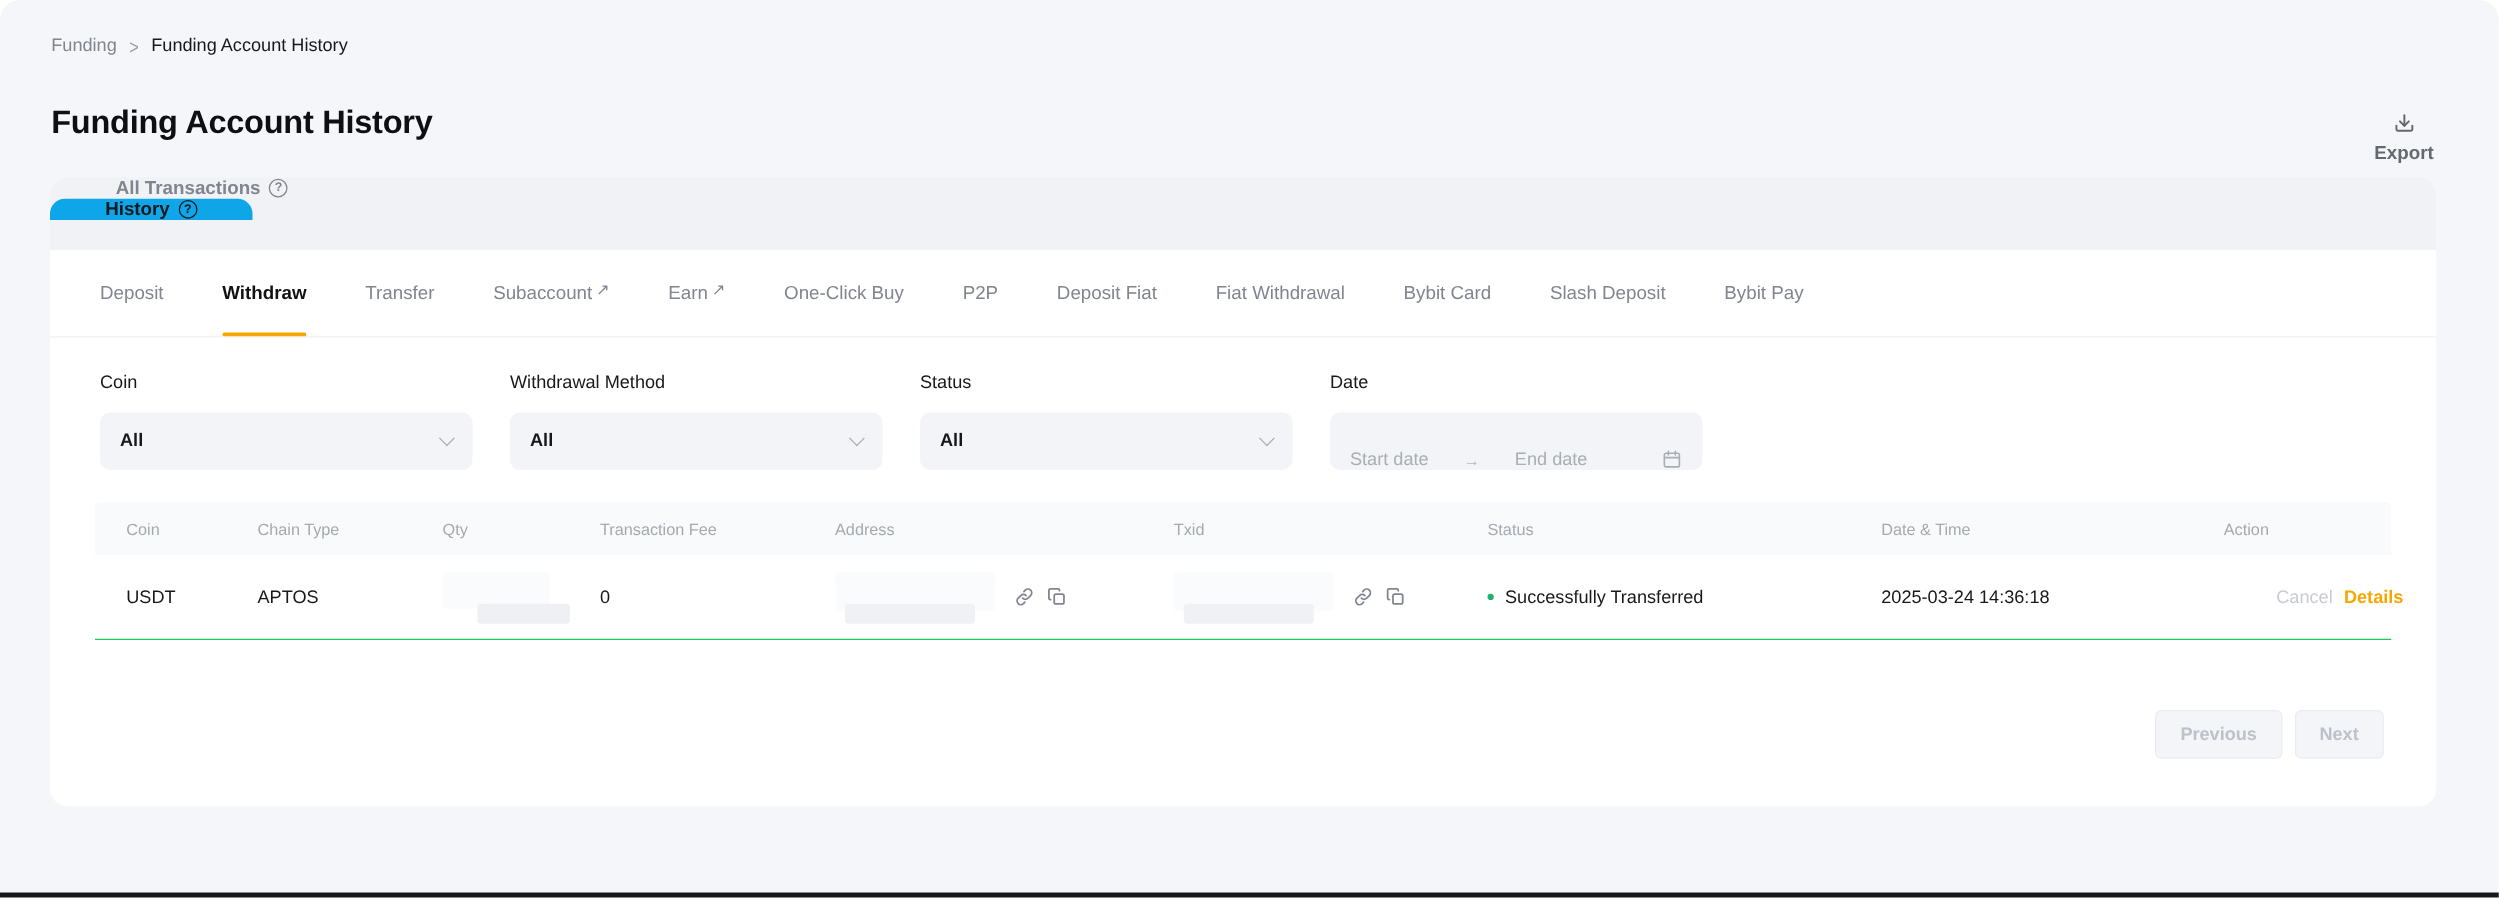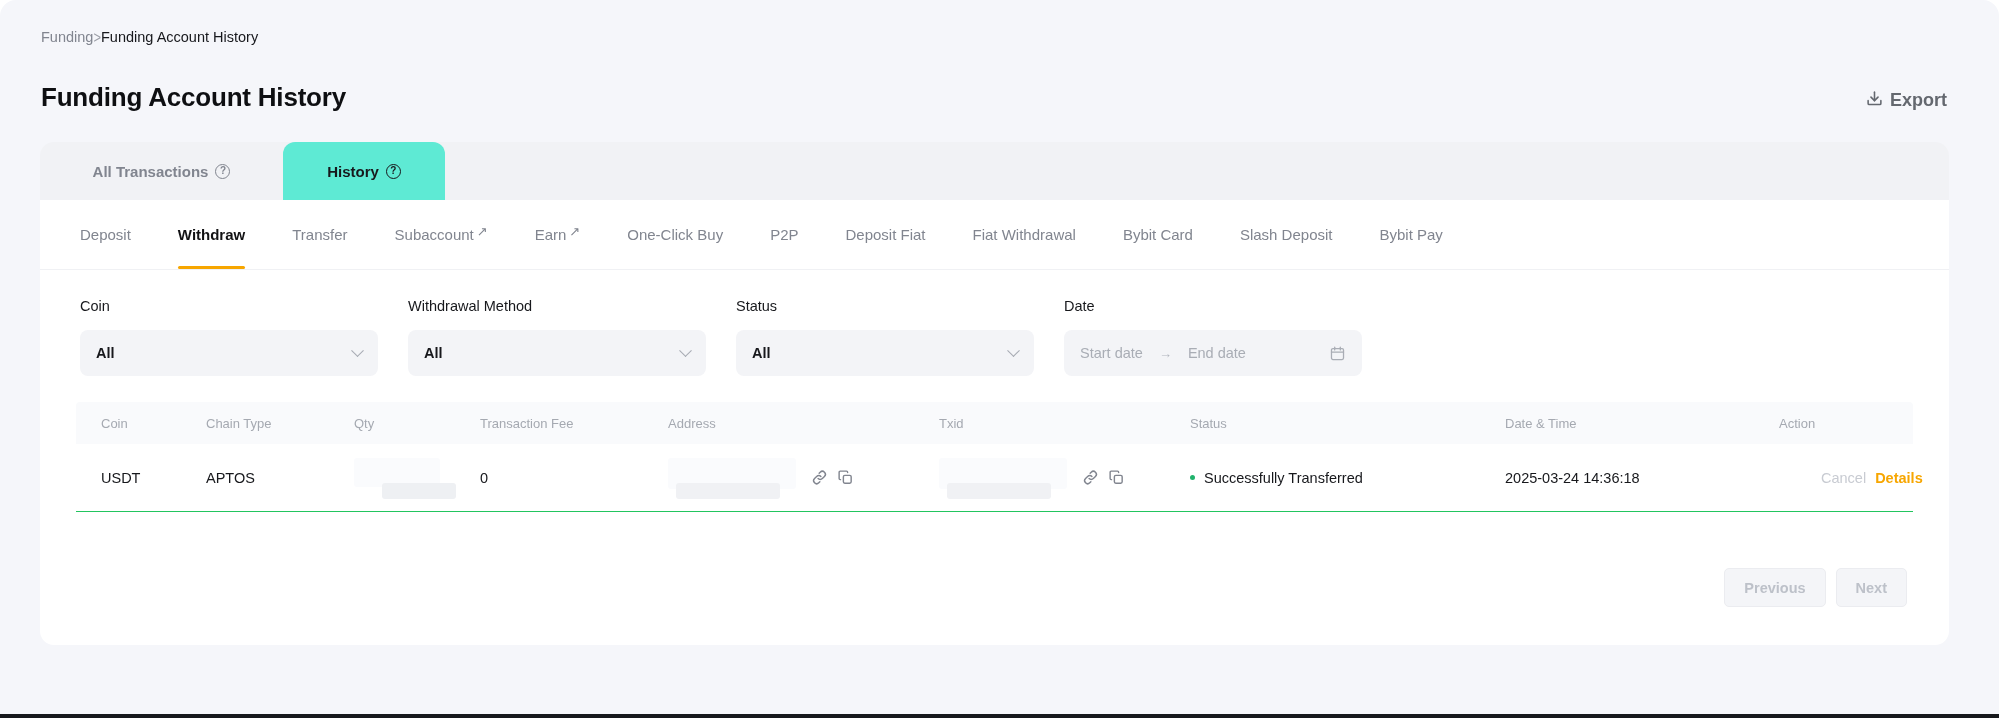--- a/index.html
+++ b/index.html
@@ -1,52 +1,52 @@
 <!DOCTYPE html>
 <html><head>
 <meta charset="utf-8">
 <style>
   * { margin:0; padding:0; box-sizing:border-box; }
   html,body { width:1999px; height:720px; background:#ffffff; font-family:"Liberation Sans","DejaVu Sans",sans-serif; overflow:hidden; }
   .screen { position:absolute; left:0; top:0; width:1999px; height:714px; background:#f5f6fa; border-radius:16px 16px 0 0; }
   .bottom-edge { position:absolute; left:0; top:714px; width:1999px; height:4px; background:#17181c; }
 
   
-  .breadcrumb { position:absolute; left:41px; top:29px; display:flex; align-items:center; font-size:14.5px; }
+  .breadcrumb { position:absolute; left:41px; top:29px; display:flex; align-items:center; gap:10px; font-size:14.5px; }
   .breadcrumb .bc-parent { color:#81858f; }
   .breadcrumb .bc-sep { color:#9b9ea6; font-size:13px; transform:scaleY(1.25); }
   .breadcrumb .bc-current { color:#17181c; font-weight:500; }
   .page-title { position:absolute; left:41px; top:82px; font-size:26px; font-weight:700; color:#0e0f12; letter-spacing:-0.2px; }
-  .export-btn { position:absolute; right:52px; top:90px; display:flex; gap:7px; color:#64686f; font-size:18px; font-weight:700; cursor:pointer; }
+  .export-btn { position:absolute; right:52px; top:90px; display:flex; align-items:center; gap:7px; color:#64686f; font-size:15px; font-weight:700; cursor:pointer;flex-direction:column; }
   .export-btn svg { width:17px; height:17px; stroke:#64686f; }
 
   
   .card { position:absolute; left:40px; top:142px; width:1909px; }
-  .tabstrip { display:flex; height:58px; background:#f1f2f5; border-radius:14px 14px 0 0; }
+  .tabstrip { display:flex; height:58px; background:#f1f2f5; border-radius:14px 14px 0 0;flex-direction:column; }
   .main-tab { display:flex; align-items:center; justify-content:center; gap:7px; font-size:15px; cursor:pointer; }
   .main-tab.inactive { width:243px; color:#81858f; font-weight:700; }
-  .main-tab.active { width:162px; background:#5eead4; border-radius:12px 12px 0 0; color:#17181c; font-weight:700; }
+  .main-tab.active { width:162px; background:#0ea5e9; border-radius:12px 12px 0 0; color:#17181c; font-weight:700; }
   .help-ic { display:inline-flex; align-items:center; justify-content:center; width:15px; height:15px; border:1.4px solid currentColor; border-radius:50%; font-size:10px; font-weight:600; line-height:1; }
 
   .panel { position:relative; background:#ffffff; border-radius:0 0 14px 14px; height:445px; }
 
   
   .subtabs { display:flex; align-items:center; gap:47px; height:70px; padding:0 40px; border-bottom:1px solid #f0f1f4; }
   .subtab { position:relative; height:100%; display:flex; align-items:center; gap:2px; font-size:15px; color:#81858f; cursor:pointer; white-space:nowrap; }
   .subtab .ext { font-size:13px; color:#81858f; margin-left:1px; transform:translateY(-3px); }
   .subtab.active { color:#121214; font-weight:700; }
   .subtab.active::after { content:""; position:absolute; left:0; right:0; bottom:0; height:3px; border-radius:2px; background:#f7a600; }
 
   
   .filters { display:flex; gap:30px; padding:28px 40px 0; }
   .fgroup { width:298px; }
   .flabel { font-size:14.5px; color:#17181c; margin-bottom:16px; }
   .fbox { height:46px; background:#f3f4f7; border-radius:8px; display:flex; align-items:center; padding:0 16px; font-size:14.5px; font-weight:700; color:#17181c; cursor:pointer; }
   .chev { margin-left:auto; width:9px; height:9px; border-right:1.6px solid #a7abb3; border-bottom:1.6px solid #a7abb3; transform:rotate(45deg) translate(-2px,-2px); }
-  .datebox { font-weight:400; color:#a9adb5; gap:16px; }
+  .datebox { font-weight:400; color:#a9adb5; gap:28px;align-items:flex-end; }
   .datebox .darrow { font-size:13px; color:#b3b7bf; }
   .datebox svg { margin-left:auto; width:17px; height:17px; stroke:#a9adb5; }
 
   
   .table { margin:26px 36px 0; }
   .tgrid { display:grid; grid-template-columns:105px 148px 126px 188px 271px 251px 315px 274px 1fr; padding-left:25px; align-items:center; }
   .thead { height:42px; background:#f9fafc; border-radius:4px 4px 0 0; color:#a5a9b1; font-size:13px; }
   .trow { height:68px; color:#17181c; font-size:14.5px; border-bottom:1px solid #22c55e; }
   .cell-flex { display:flex; align-items:center; gap:9px; }
   .redact { position:relative; width:112px; height:44px; }

